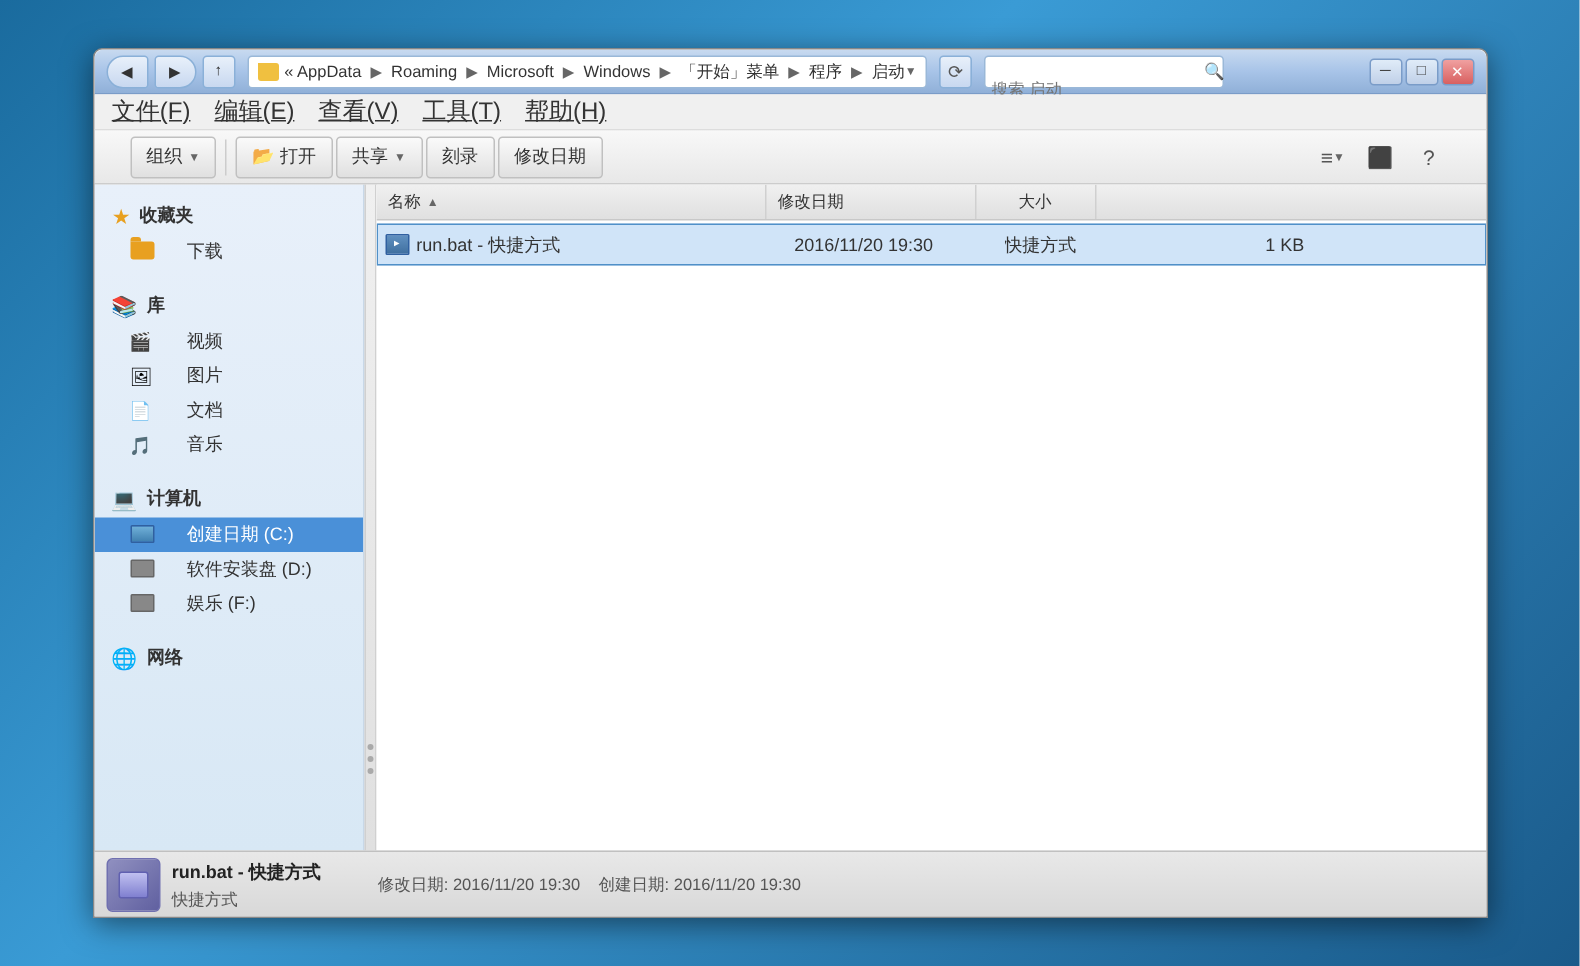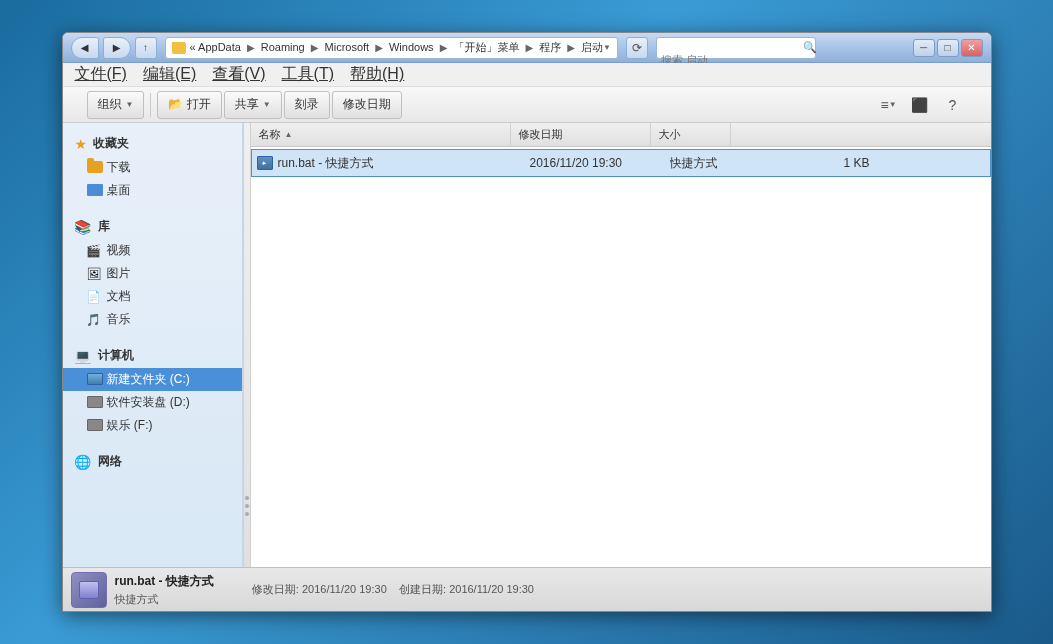--- a/index.html
+++ b/index.html
@@ -246,21 +246,21 @@
       color: #e8a020;
     }
     .sidebar-header-text {
       font-size: 12px;
       font-weight: bold;
       color: #333;
     }
     .sidebar-item {
       display: flex;
       align-items: center;
-      gap: 4px;
+      gap: 22px;
       padding: 3px 12px 3px 24px;
       cursor: pointer;
       border-radius: 0;
     }
     .sidebar-item.active {
       background: #4a90d8;
       color: white;
     }
     .sidebar-item.active .sidebar-item-text { color: white; }
     .sidebar-item-icon {
@@ -338,21 +338,21 @@
       color: #333;
       height: 100%;
       display: flex;
       align-items: center;
       border-right: 1px solid #d0d0d0;
       cursor: pointer;
     }
     .col-name { width: 260px; }
     .col-date { width: 140px; }
     .col-type { width: 120px; }
-    .col-size { width: 80px; justify-content: flex-start; }
+    .col-size { width: 80px; justify-content: center; }
     .sort-arrow { font-size: 8px; margin-left: 4px; color: #666; }
     .file-list {
       flex: 1;
       overflow-y: auto;
       padding: 2px 0;
     }
     .file-row {
       height: 28px;
       display: flex;
       align-items: center;
@@ -542,26 +542,20 @@
         <div class="sidebar-header">
           <span class="sidebar-header-icon">★</span>
           <span class="sidebar-header-text">收藏夹</span>
         </div>
         <div class="sidebar-item">
           <span class="sidebar-item-icon">
             <span class="icon-folder icon-folder-dl" style="display:inline-block;"></span>
           </span>
           <span class="sidebar-item-text">下载</span>
         </div>
-        <div class="sidebar-item">
-          <span class="sidebar-item-icon">
-            <span class="icon-desktop" style="display:inline-block;"></span>
-          </span>
-          <span class="sidebar-item-text">桌面</span>
-        </div>
       </div>
 
       <div class="sidebar-section">
         <div class="sidebar-header">
           <span class="sidebar-header-icon">📚</span>
           <span class="sidebar-header-text">库</span>
         </div>
         <div class="sidebar-item">
           <span class="sidebar-item-icon">🎬</span>
           <span class="sidebar-item-text">视频</span>
@@ -582,21 +576,21 @@
 
       <div class="sidebar-section">
         <div class="sidebar-header">
           <span class="sidebar-header-icon">💻</span>
           <span class="sidebar-header-text">计算机</span>
         </div>
         <div class="sidebar-item active">
           <span class="sidebar-item-icon">
             <span class="icon-drive icon-drive-c" style="display:inline-block;"></span>
           </span>
-          <span class="sidebar-item-text">新建文件夹 (C:)</span>
+          <span class="sidebar-item-text">创建日期 (C:)</span>
         </div>
         <div class="sidebar-item">
           <span class="sidebar-item-icon">
             <span class="icon-drive" style="display:inline-block;"></span>
           </span>
           <span class="sidebar-item-text">软件安装盘 (D:)</span>
         </div>
         <div class="sidebar-item">
           <span class="sidebar-item-icon">
             <span class="icon-drive" style="display:inline-block;"></span>

